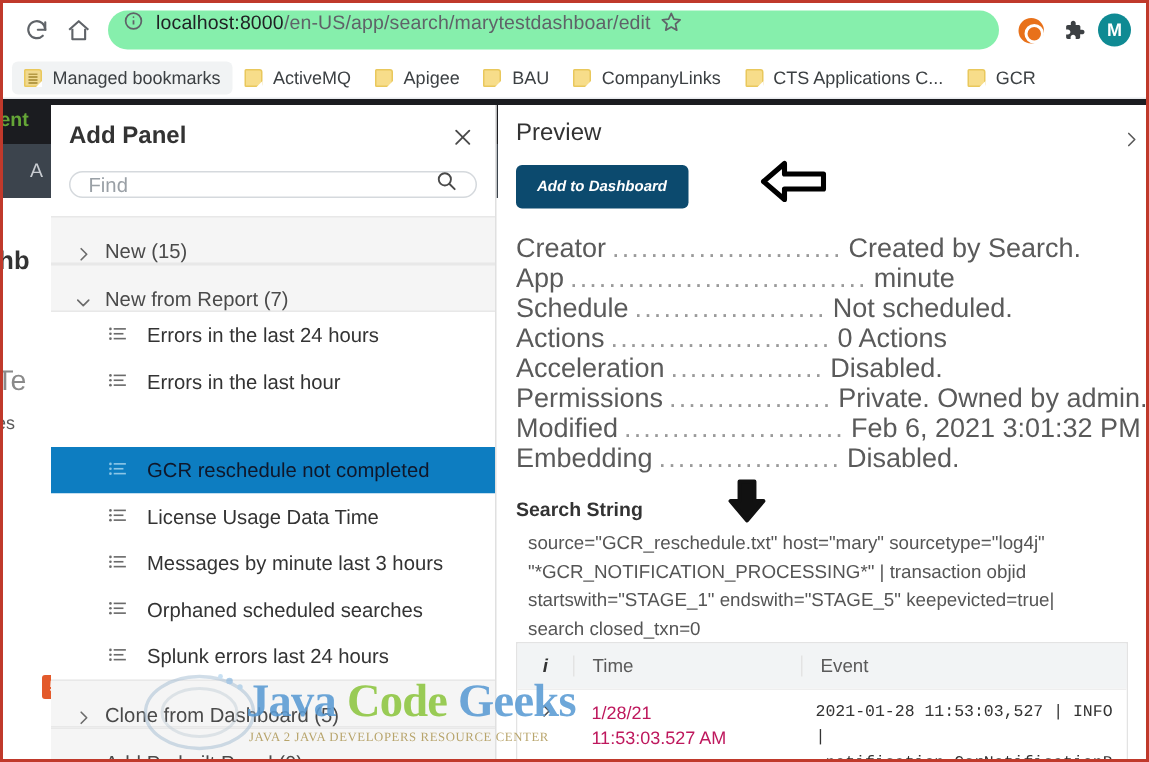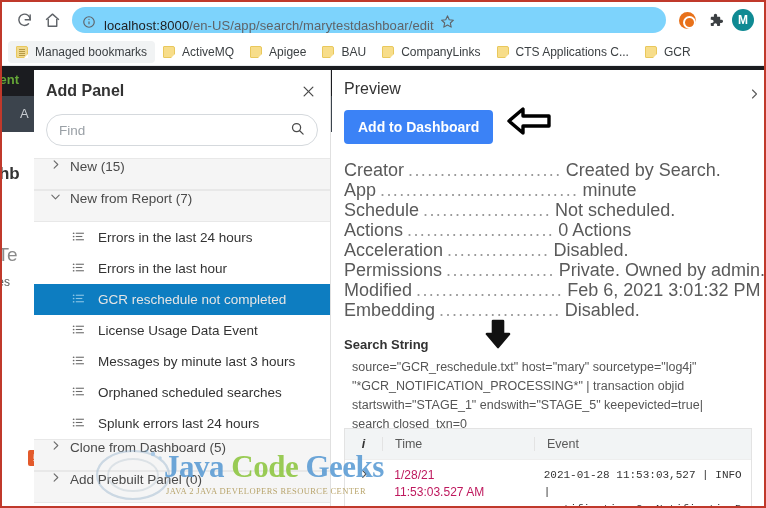--- a/index.html
+++ b/index.html
@@ -29,23 +29,23 @@
     width: 28px; height: 28px;
     display: flex; align-items: center; justify-content: center;
     color: #5f6368;
     flex: 0 0 auto;
   }
   .nav-btn svg { display: block; }
   .omnibox {
     flex: 1 1 auto;
     height: 26px;
     margin: 0 6px;
-    background: #7dd3fc;
+    background: #86efac;
     border-radius: 13px;
-    display: flex; align-items: flex-end;
+    display: flex; align-items: flex-start;
     padding: 0 10px;
     min-width: 0;
   }
   .info-icon { flex: 0 0 auto; margin-right: 8px; color: #5f6368; }
   .url {
     font-size: 13px;
     color: #5f6368;
     white-space: nowrap; overflow: hidden;
     letter-spacing: .1px;
   }
@@ -190,40 +190,40 @@
     flex: 1 1 auto;
   }
   .close-x {
     width: 20px; height: 20px;
     color: #4a4a4a;
     display: flex; align-items: center; justify-content: center;
     cursor: pointer;
   }
   .find-wrap { padding: 2px 12px 12px 12px; }
   .find-box {
-    height: 32px;
+    height: 18px;
     border: 1px solid #d5d9dd;
     border-radius: 16px;
     display: flex; align-items: center;
     padding: 0 12px;
     background: #ffffff;
   }
   .find-input {
     flex: 1 1 auto;
     border: none; outline: none;
     font-size: 13.5px; color: #333;
     font-family: "Liberation Sans", sans-serif;
     background: transparent;
   }
   .find-input::placeholder { color: #9aa0a6; }
   .search-ico { color: #4a4a4a; flex: 0 0 auto; }
 
   .group {
     height: 32px;
-    display: flex; align-items: flex-start;
+    display: flex; align-items: flex-end;
     background: #f5f5f5;
     border-top: 1px solid #e8e8e8;
     border-bottom: 1px solid #e8e8e8;
     padding-left: 14px;
     font-size: 13.5px;
     color: #4a4a4a;
     cursor: pointer;
   }
   .chev {
     width: 14px; margin-right: 8px;
@@ -232,48 +232,49 @@
   }
   .item {
     height: 31px;
     display: flex; align-items: center;
     padding-left: 38px;
     font-size: 13.5px;
     color: #333333;
     background: #ffffff;
     cursor: pointer;
   }
-  .item.sel { background: #0d7dc1; color: #e5e5e5; }
+  .item.sel { background: #0d7dc1; color: #0f172a; margin-top: 28px; }
   .list-ico {
     width: 13px; margin-right: 13px;
     flex: 0 0 auto; color: #6b6b6b;
   }
   .item.sel .list-ico { color: #8cc6e6; }
 
   
   .preview {
     position: absolute; top: 68px; left: 330px;
     width: 432px; height: 436px;
     background: #ffffff;
     padding: 10px 14px 0 12px;
     overflow: hidden;
   }
   .pv-title {
     font-size: 16px; color: #333333;
     margin-bottom: 12px;
   }
   .add-btn {
     display: inline-block;
-    background: #3b82f6;
+    background: #0c4a6e;
     color: #ffffff;
-    font-size: 14px; font-weight: bold;
+    font-size: 10px; font-weight: bold;
     padding: 9px 14px;
     border: none; border-radius: 4px;
     cursor: pointer;
     font-family: "Liberation Sans", sans-serif;
+    font-style: italic;
   }
   .meta { margin-top: 16px; }
   .meta-row {
     display: flex; align-items: baseline;
     font-size: 18px; color: #5a5a5a;
     line-height: 20px;
   }
   .meta-key { white-space: nowrap; }
   .leader {
     flex: 0 0 auto;
@@ -540,21 +541,21 @@
       <span class="list-ico">
         <svg width="13" height="13" viewBox="0 0 24 24" fill="currentColor">
             <circle cx="3" cy="6" r="1.6"></circle>
             <rect x="7" y="5" width="15" height="2"></rect>
             <circle cx="3" cy="12" r="1.6"></circle>
             <rect x="7" y="11" width="12" height="2"></rect>
             <circle cx="3" cy="18" r="1.6"></circle>
             <rect x="7" y="17" width="15" height="2"></rect>
           </svg>
       </span>
-      <span>License Usage Data Event</span>
+      <span>License Usage Data Time</span>
     </div>
     <div class="item">
       <span class="list-ico">
         <svg width="13" height="13" viewBox="0 0 24 24" fill="currentColor">
             <circle cx="3" cy="6" r="1.6"></circle>
             <rect x="7" y="5" width="15" height="2"></rect>
             <circle cx="3" cy="12" r="1.6"></circle>
             <rect x="7" y="11" width="12" height="2"></rect>
             <circle cx="3" cy="18" r="1.6"></circle>
             <rect x="7" y="17" width="15" height="2"></rect>

